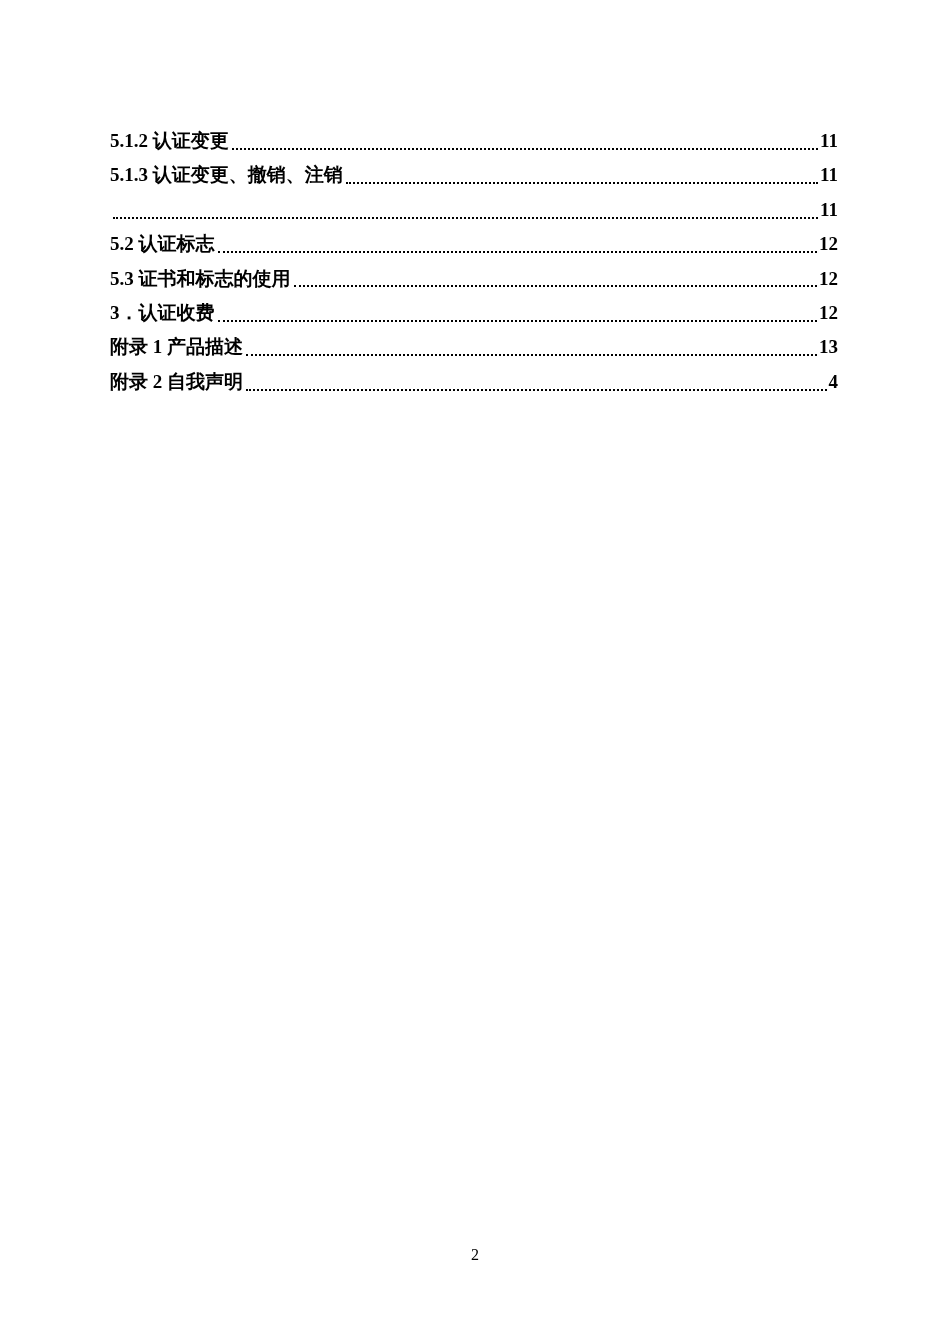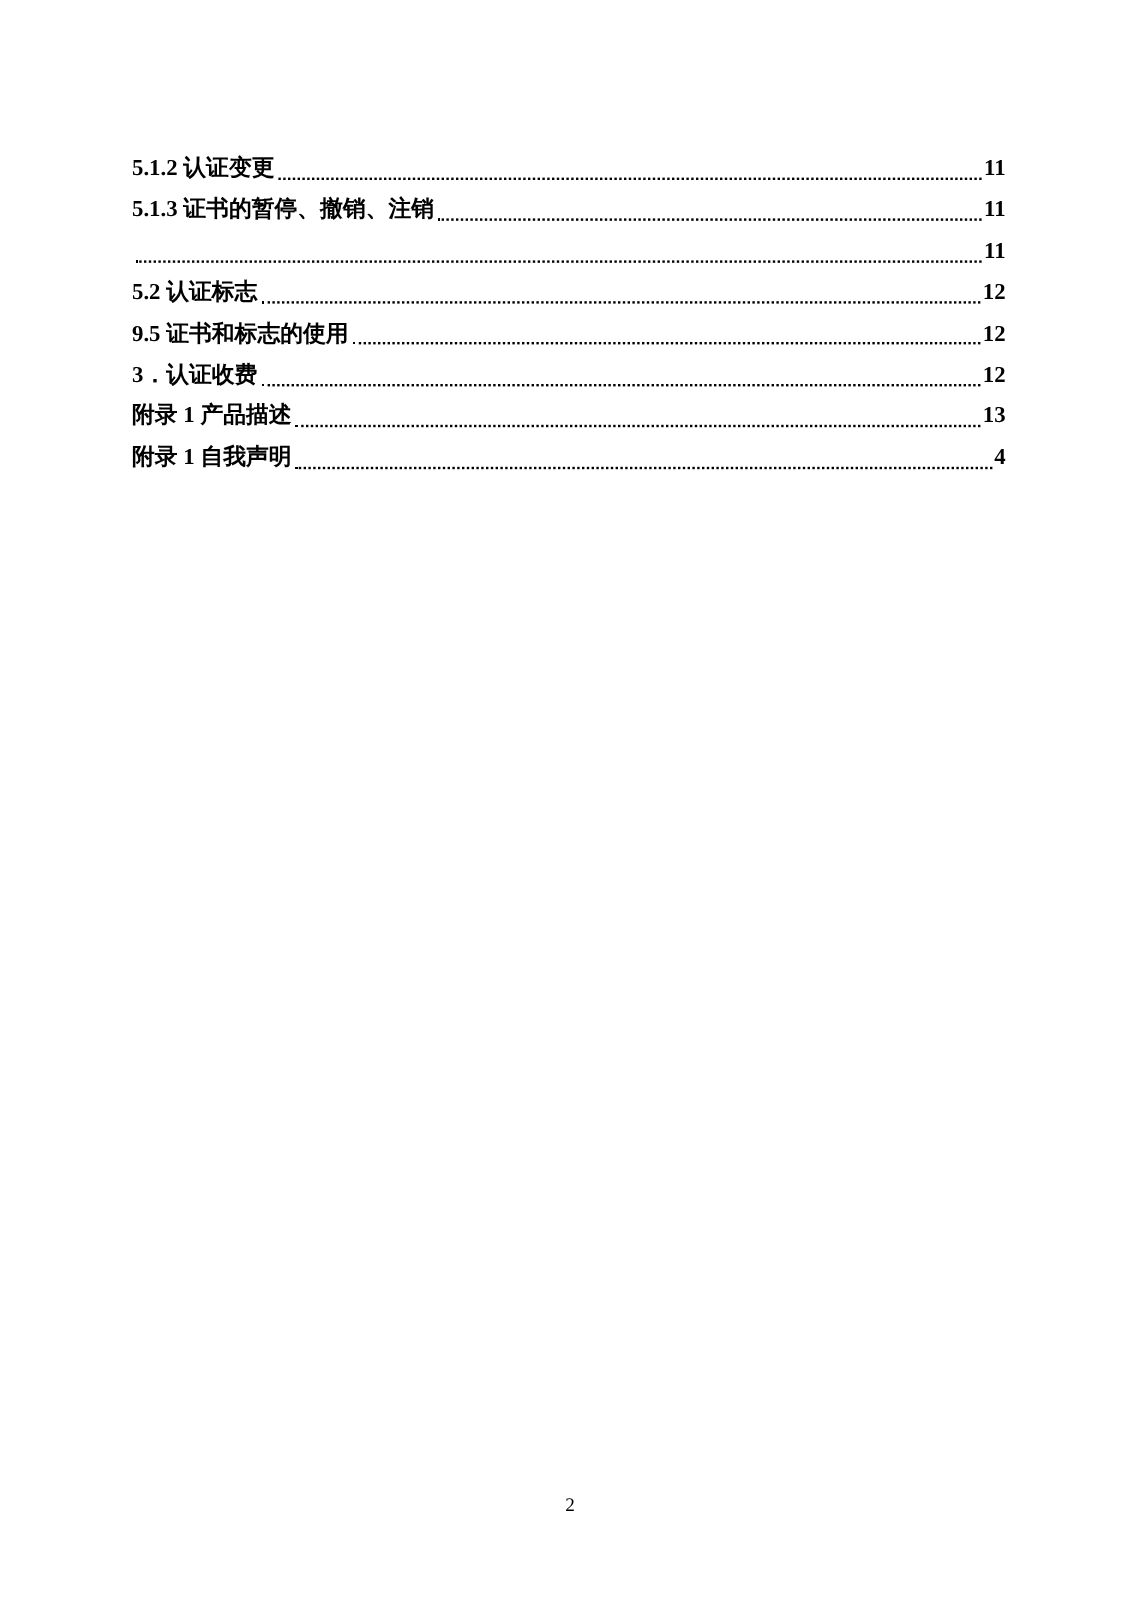--- a/index.html
+++ b/index.html
@@ -64,56 +64,56 @@
 
   <div class="toc">
 
     <div class="toc-row">
       <span class="toc-label">5.1.2 认证变更</span>
       <span class="toc-leader"></span>
       <span class="toc-page">11</span>
     </div>
 
     <div class="toc-row">
-      <span class="toc-label">5.1.3 证书的暂停、撤销、注销</span>
+      <span class="toc-label">5.1.3 认证变更、撤销、注销</span>
       <span class="toc-leader"></span>
       <span class="toc-page">11</span>
     </div>
 
     <div class="toc-row">
       <span class="toc-leader"></span>
       <span class="toc-page">11</span>
     </div>
 
     <div class="toc-row">
       <span class="toc-label">5.2 认证标志</span>
       <span class="toc-leader"></span>
       <span class="toc-page">12</span>
     </div>
 
     <div class="toc-row">
-      <span class="toc-label">9.5 证书和标志的使用</span>
+      <span class="toc-label">5.3 证书和标志的使用</span>
       <span class="toc-leader"></span>
       <span class="toc-page">12</span>
     </div>
 
     <div class="toc-row">
       <span class="toc-label">3．认证收费</span>
       <span class="toc-leader"></span>
       <span class="toc-page">12</span>
     </div>
 
     <div class="toc-row">
       <span class="toc-label">附录 1 产品描述</span>
       <span class="toc-leader"></span>
       <span class="toc-page">13</span>
     </div>
 
     <div class="toc-row">
-      <span class="toc-label">附录 1 自我声明</span>
+      <span class="toc-label">附录 2 自我声明</span>
       <span class="toc-leader"></span>
       <span class="toc-page">4</span>
     </div>
 
   </div>
 
   <div class="footer-pagenum">2</div>
 
 </div>
 

